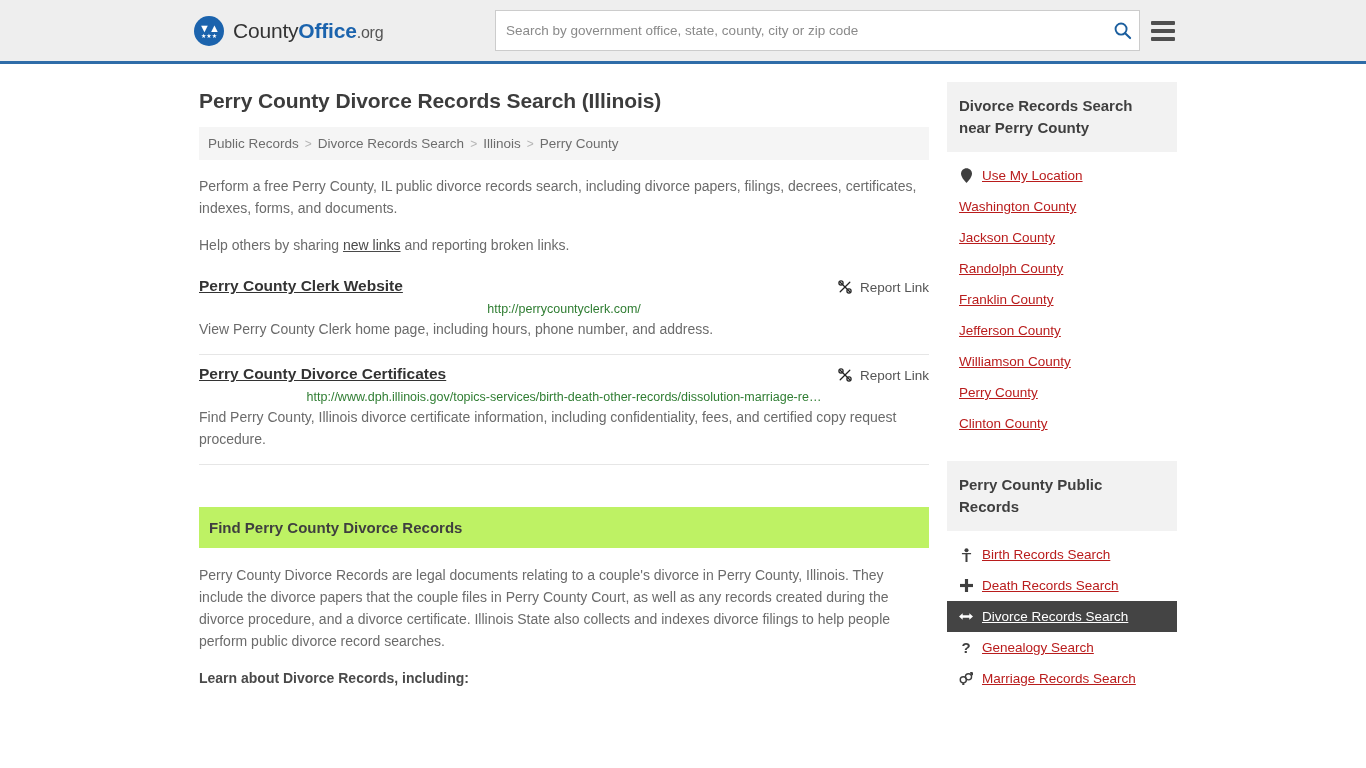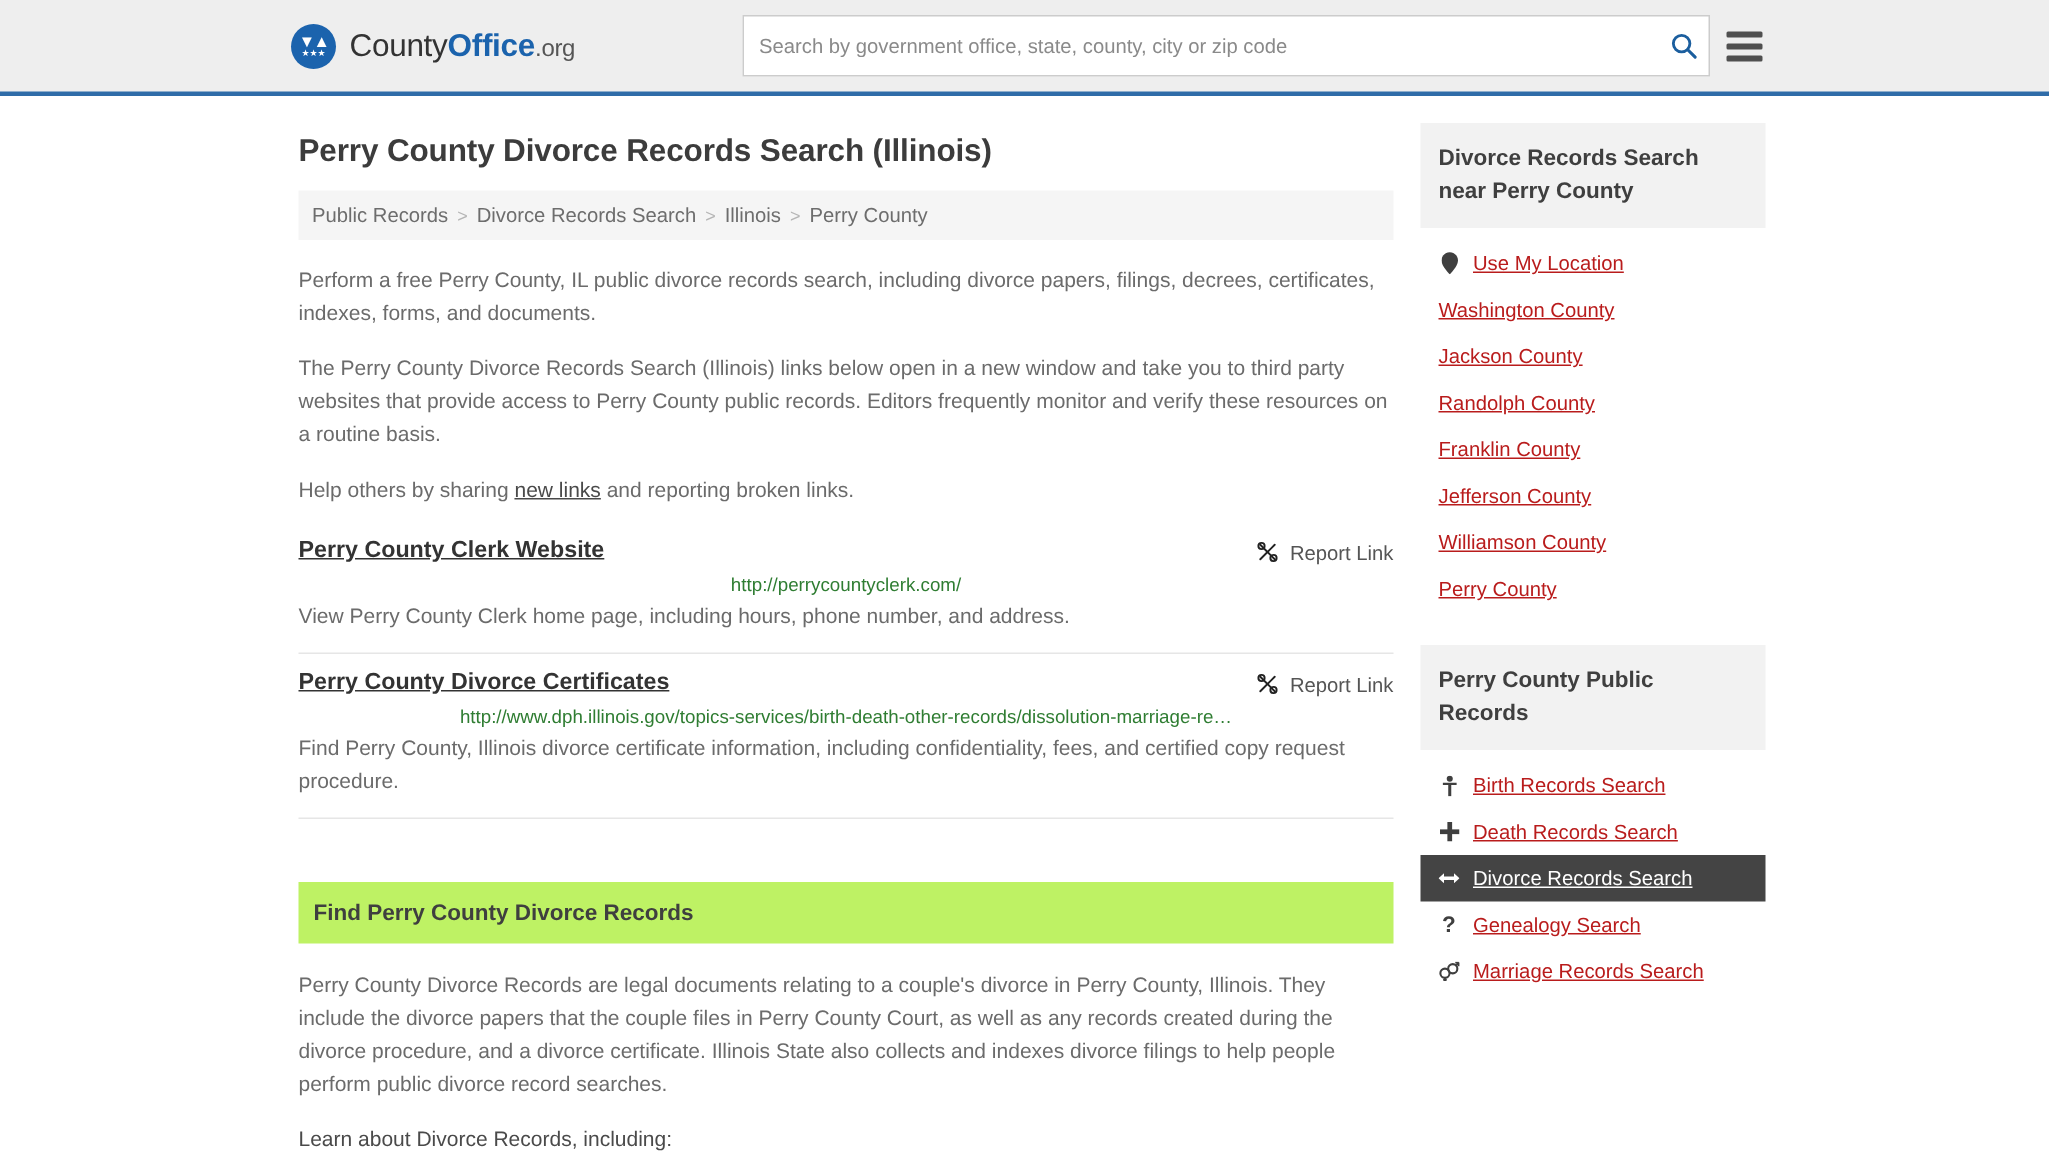--- a/index.html
+++ b/index.html
@@ -200,21 +200,21 @@
     background: #bef264;
     padding: 12px 10px;
     font-size: 15px;
     font-weight: bold;
     color: #3f3f3f;
     margin: 42px 0 0 0;
   }
   .section-body { padding: 16px 0 0 0; }
   .sub-head {
     font-size: 14px;
-    font-weight: normal;
+    font-weight: bold;
     color: #4a4a4a;
     margin: 18px 0 6px 0;
   }
 
   
   .card { margin-bottom: 22px; }
   .card-head {
     background: #f2f2f2;
     padding: 13px 12px;
     font-size: 15px;
@@ -288,21 +288,20 @@
         <a href="#">Public Records</a>
         <span class="sep">&gt;</span>
         <a href="#">Divorce Records Search</a>
         <span class="sep">&gt;</span>
         <a href="#">Illinois</a>
         <span class="sep">&gt;</span>
         <span class="current">Perry County</span>
       </div>
 
       <p class="body-text">Perform a free Perry County, IL public divorce records search, including divorce papers, filings, decrees, certificates, indexes, forms, and documents.</p>
-      <p class="body-text">The Perry County Divorce Records Search (Illinois) links below open in a new window and take you to third party websites that provide access to Perry County public records. Editors frequently monitor and verify these resources on a routine basis.</p>
       <p class="body-text"><span>Help others by sharing </span><a href="#">new links</a><span> and reporting broken links.</span></p>
 
       <div class="result">
         <div class="result-head">
           <a class="result-title" href="#">Perry County Clerk Website</a>
           <a class="report-link" href="#">
             <svg width="16" height="16" viewBox="0 0 20 20">
               <path d="M4 4 L10 10 M10 10 L16 16" stroke="#222" stroke-width="1.6" fill="none" stroke-linecap="round"></path>
               <path d="M16 4 L10 10 M10 10 L4 16" stroke="#222" stroke-width="1.6" fill="none" stroke-linecap="round"></path>
               <circle cx="5" cy="5" r="2.6" fill="none" stroke="#222" stroke-width="1.6"></circle>
@@ -369,20 +368,23 @@
           </div>
           <div class="card-row plain">
             <a href="#">Jefferson County</a>
           </div>
           <div class="card-row plain">
             <a href="#">Williamson County</a>
           </div>
           <div class="card-row plain">
             <a href="#">Perry County</a>
           </div>
+          <div class="card-row plain">
+            <a href="#">Clinton County</a>
+          </div>
         </div>
       </div>
 
       <div class="card">
         <div class="card-head">Perry County Public Records</div>
         <div class="card-list">
 
           <div class="card-row">
             <span class="ico">
               <svg width="11" height="14" viewBox="0 0 12 15">

